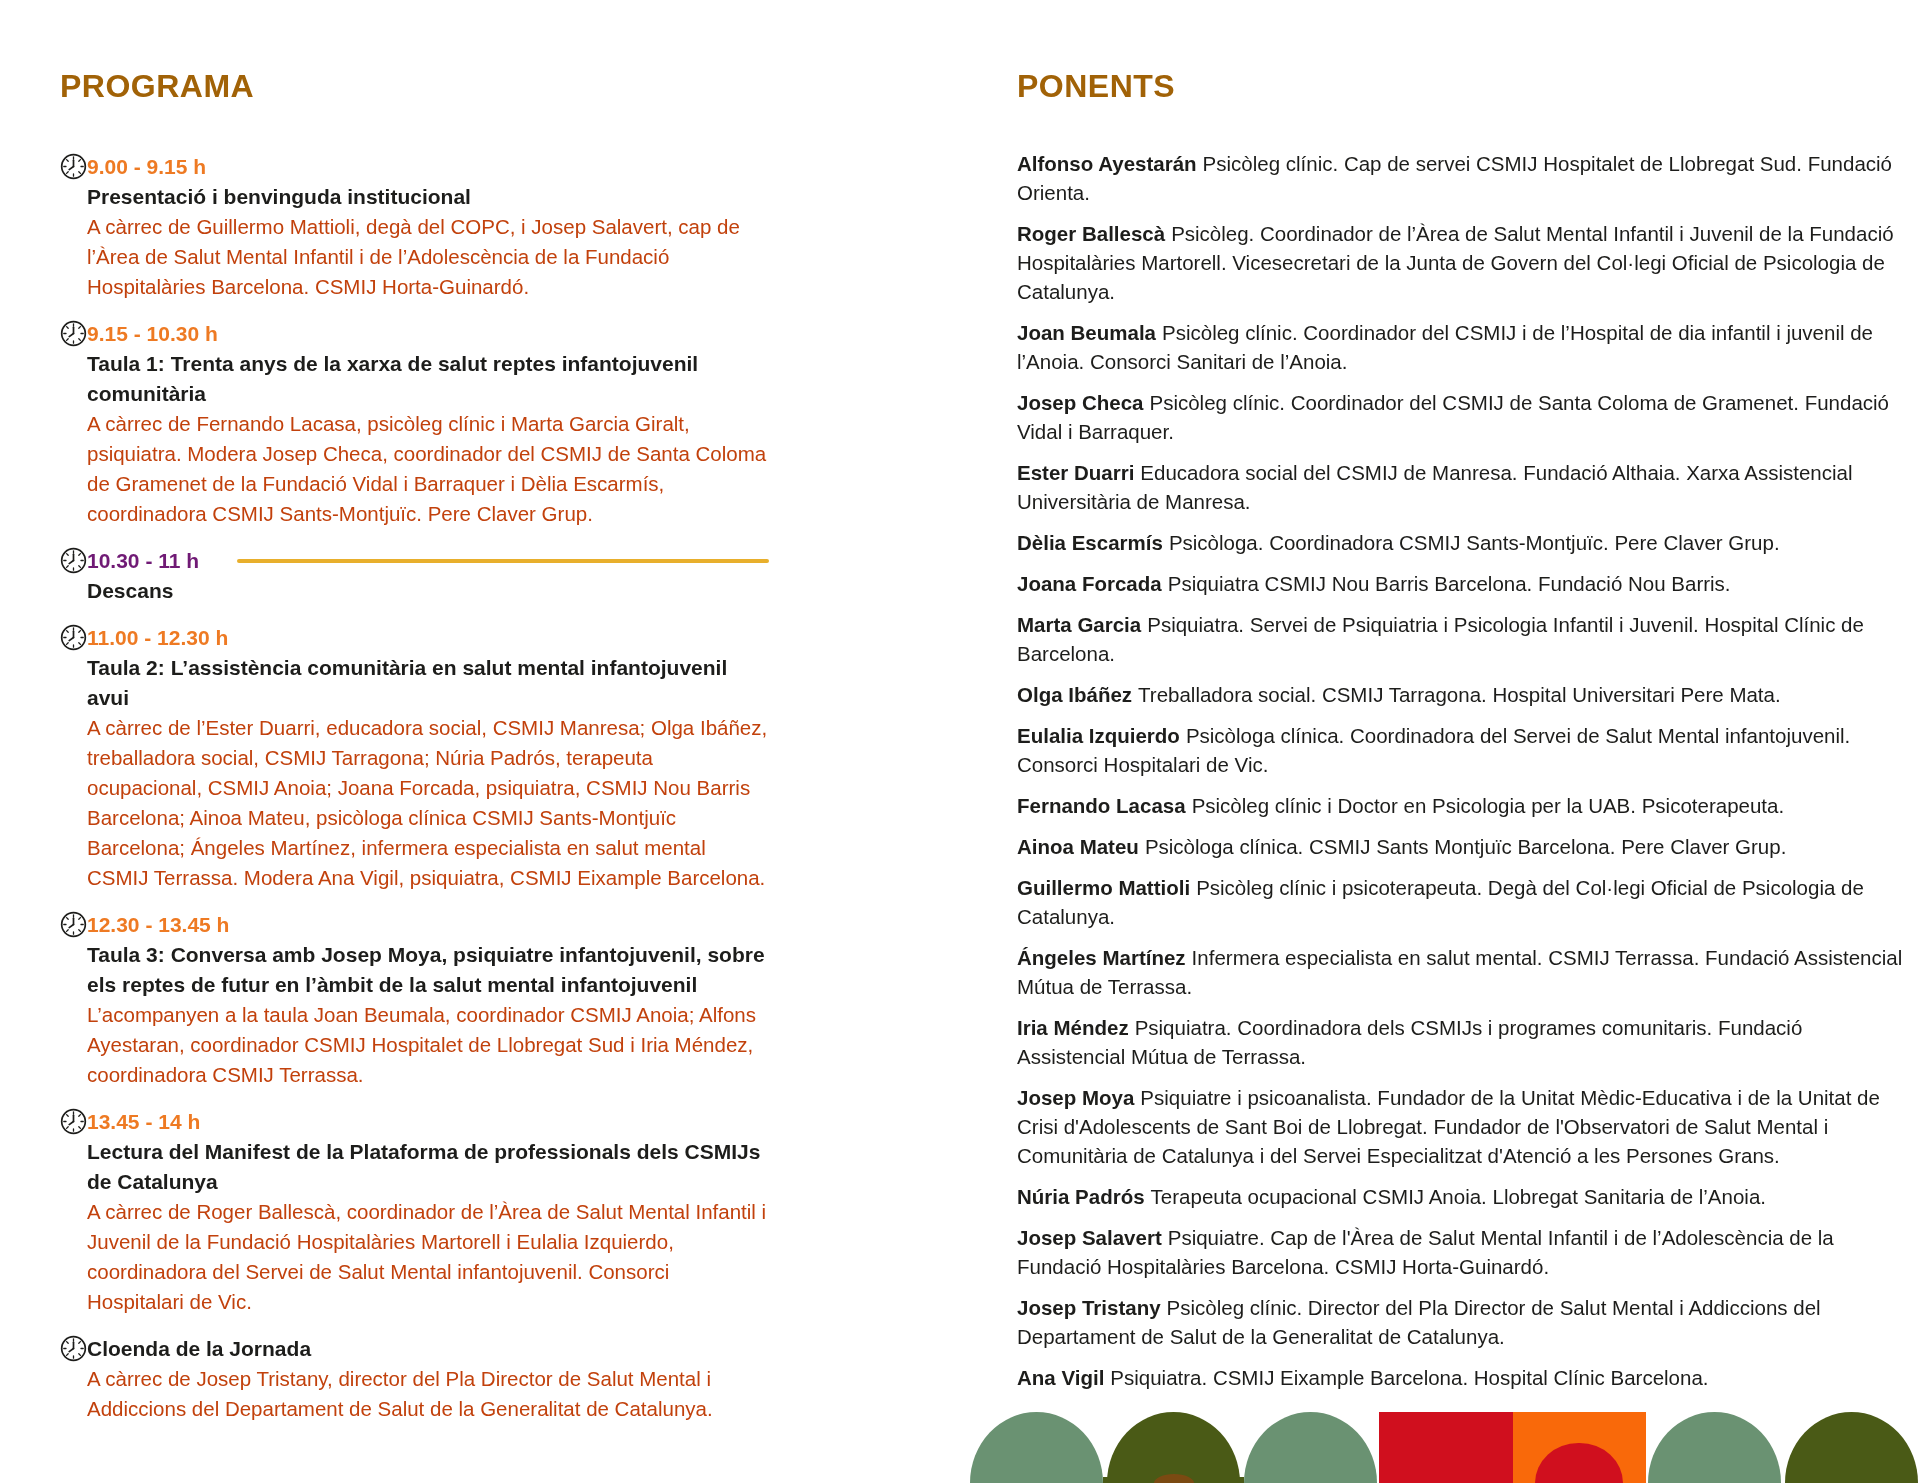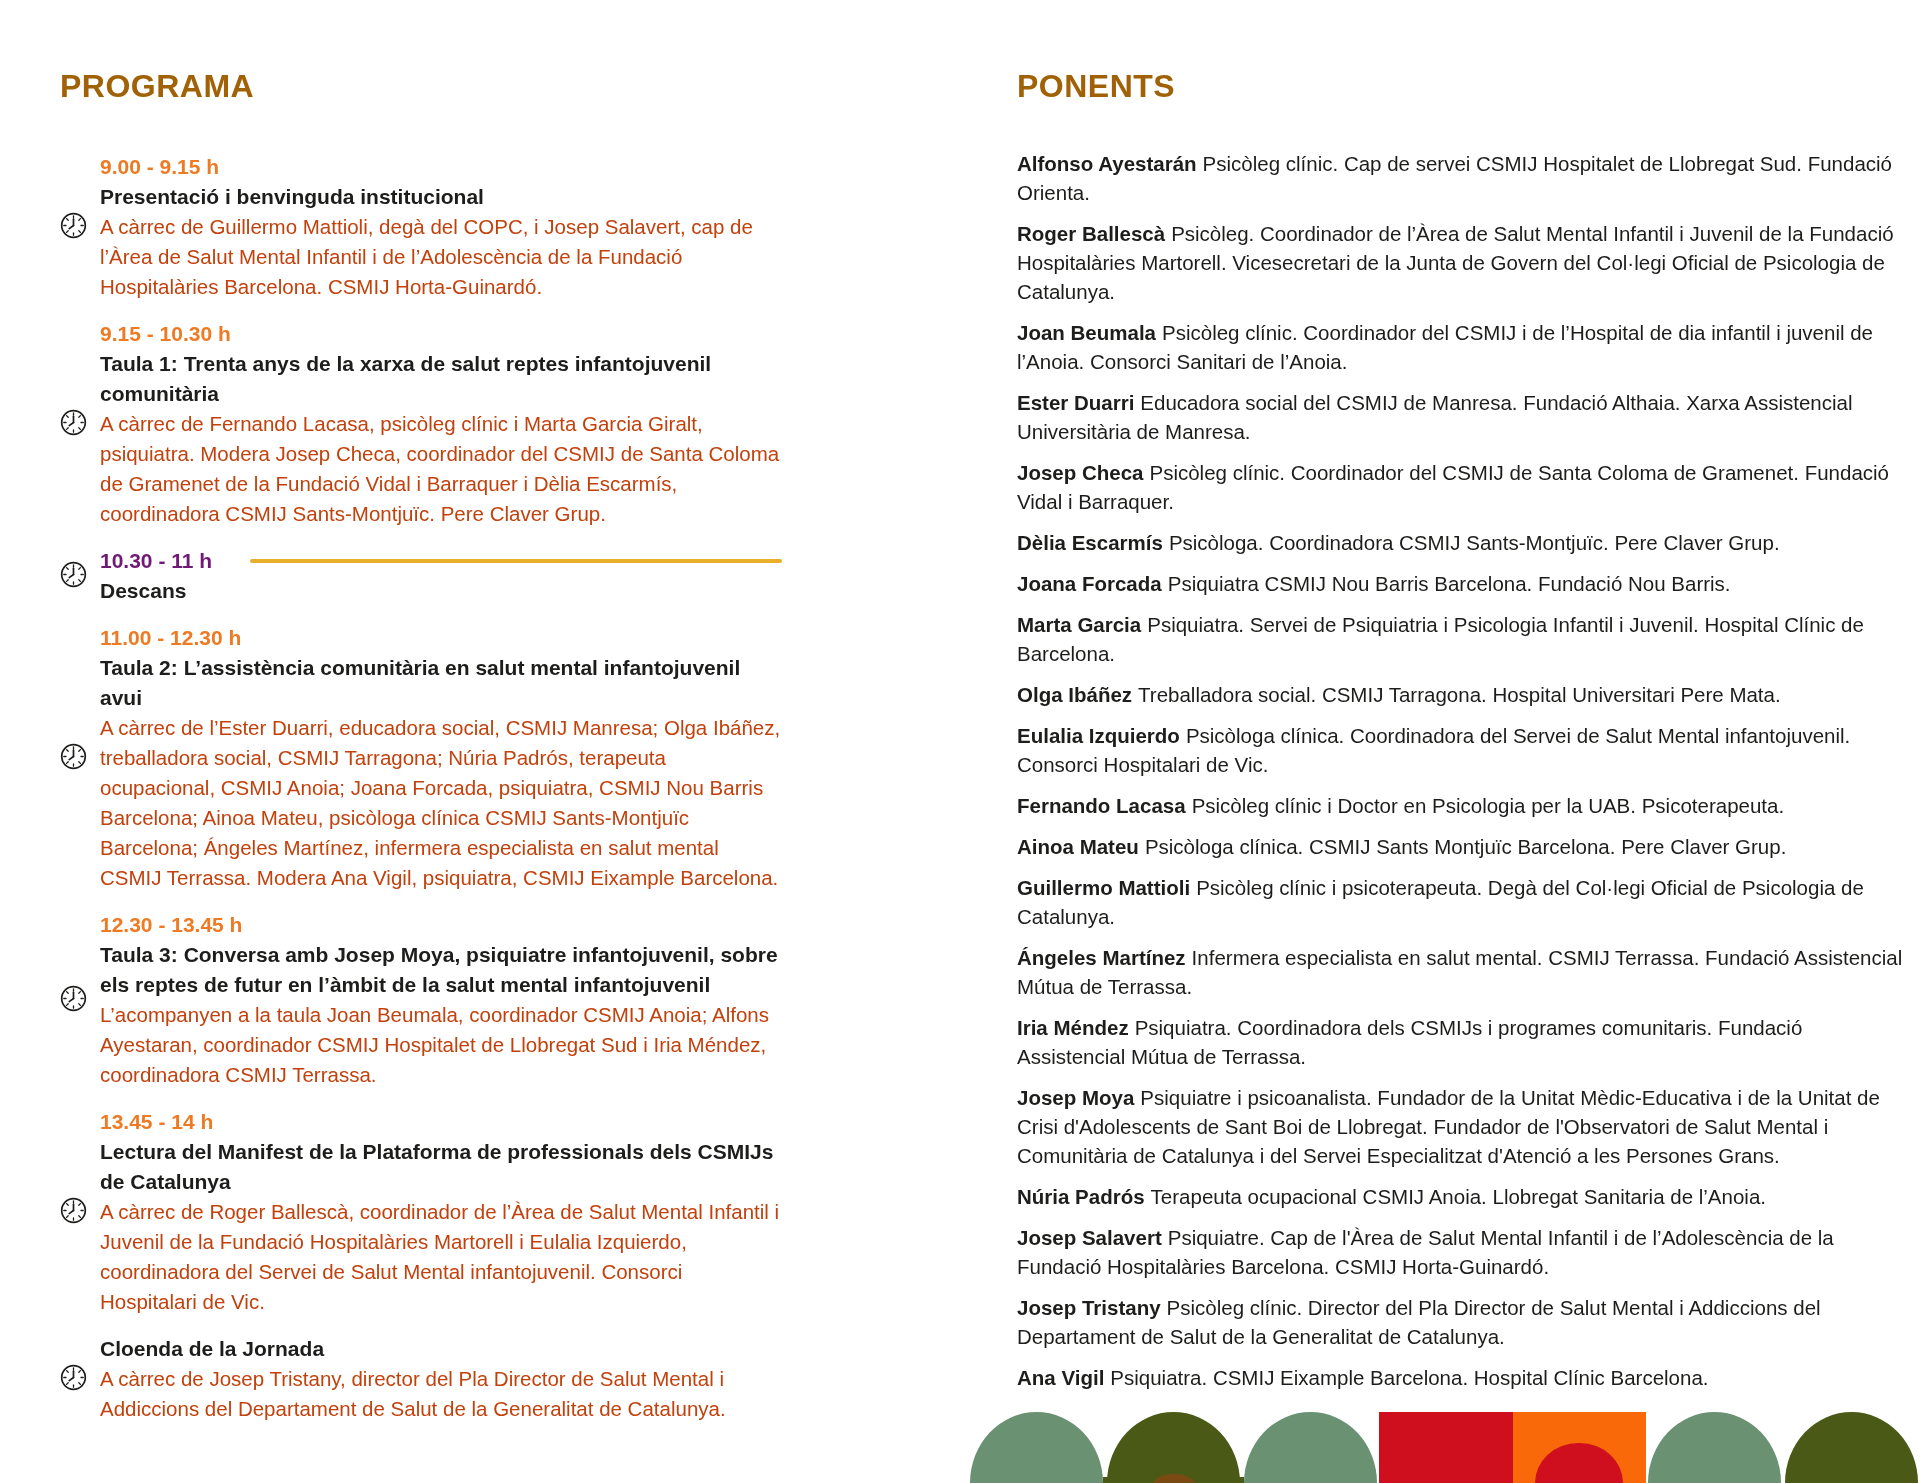--- a/index.html
+++ b/index.html
@@ -10,21 +10,21 @@
     font-family:"Liberation Sans","DejaVu Sans",sans-serif;
     color:#1d1d1b;
   }
   .section-title {
     font-size:32px; font-weight:800; letter-spacing:.5px;
     color:#a16207; line-height:1.05;
   }
   
   .col-left { position:absolute; left:60px; top:70px; width:740px; }
   .col-left .section-title { margin-bottom:48px; }
-  .session { display:flex; gap:13px; margin-bottom:17px;align-items:center; }
+  .session { display:flex; margin-bottom:17px; }
   .clock { flex:0 0 27px; padding-top:1px; }
   .session-body { width:682px; }
   .time-row { display:flex; align-items:center; white-space:nowrap; overflow:visible; }
   .session-time { font-size:21px; font-weight:700; line-height:30px; color:#ee7a23; }
   .session.break .session-time { color:#701a75; }
   .break-line { display:inline-block; height:4px; width:535px; margin-left:38px;
                 background:#e8af2c; border-radius:2px; }
   .session-title { font-size:21px; font-weight:700; line-height:30px; color:#1d1d1b; }
   .session-desc { font-size:20.5px; font-weight:400; line-height:30px; color:#c2410c; }
   
@@ -251,22 +251,22 @@
       </div>
     </section>
   </div>
 
   <div class="col-right">
     <h1 class="section-title">PONENTS</h1>
 
     <p class="speaker"><strong>Alfonso Ayestarán</strong><span>Psicòleg clínic. Cap de servei CSMIJ Hospitalet de Llobregat Sud. Fundació Orienta.</span></p>
     <p class="speaker"><strong>Roger Ballescà</strong><span>Psicòleg. Coordinador de l’Àrea de Salut Mental Infantil i Juvenil de la Fundació Hospitalàries Martorell. Vicesecretari de la Junta de Govern del Col·legi Oficial de Psicologia de Catalunya.</span></p>
     <p class="speaker"><strong>Joan Beumala</strong><span>Psicòleg clínic. Coordinador del CSMIJ i de l’Hospital de dia infantil i juvenil de l’Anoia. Consorci Sanitari de l’Anoia.</span></p>
+    <p class="speaker"><strong>Josep Checa</strong><span>Psicòleg clínic. Coordinador del CSMIJ de Santa Coloma de Gramenet. Fundació Vidal i Barraquer.</span></p>
     <p class="speaker"><strong>Ester Duarri</strong><span>Educadora social del CSMIJ de Manresa. Fundació Althaia. Xarxa Assistencial Universitària de Manresa.</span></p>
-    <p class="speaker"><strong>Josep Checa</strong><span>Psicòleg clínic. Coordinador del CSMIJ de Santa Coloma de Gramenet. Fundació Vidal i Barraquer.</span></p>
     <p class="speaker"><strong>Dèlia Escarmís</strong><span>Psicòloga. Coordinadora CSMIJ Sants-Montjuïc. Pere Claver Grup.</span></p>
     <p class="speaker"><strong>Joana Forcada</strong><span>Psiquiatra CSMIJ Nou Barris Barcelona. Fundació Nou Barris.</span></p>
     <p class="speaker"><strong>Marta Garcia</strong><span>Psiquiatra. Servei de Psiquiatria i Psicologia Infantil i Juvenil. Hospital Clínic de Barcelona.</span></p>
     <p class="speaker"><strong>Olga Ibáñez</strong><span>Treballadora social. CSMIJ Tarragona. Hospital Universitari Pere Mata.</span></p>
     <p class="speaker"><strong>Eulalia Izquierdo</strong><span>Psicòloga clínica. Coordinadora del Servei de Salut Mental infantojuvenil. Consorci Hospitalari de Vic.</span></p>
     <p class="speaker"><strong>Fernando Lacasa</strong><span>Psicòleg clínic i Doctor en Psicologia per la UAB. Psicoterapeuta.</span></p>
     <p class="speaker"><strong>Ainoa Mateu</strong><span>Psicòloga clínica. CSMIJ Sants Montjuïc Barcelona. Pere Claver Grup.</span></p>
     <p class="speaker"><strong>Guillermo Mattioli</strong><span>Psicòleg clínic i psicoterapeuta. Degà del Col·legi Oficial de Psicologia de Catalunya.</span></p>
     <p class="speaker"><strong>Ángeles Martínez</strong><span>Infermera especialista en salut mental. CSMIJ Terrassa. Fundació Assistencial Mútua de Terrassa.</span></p>
     <p class="speaker"><strong>Iria Méndez</strong><span>Psiquiatra. Coordinadora dels CSMIJs i programes comunitaris. Fundació Assistencial Mútua de Terrassa.</span></p>

